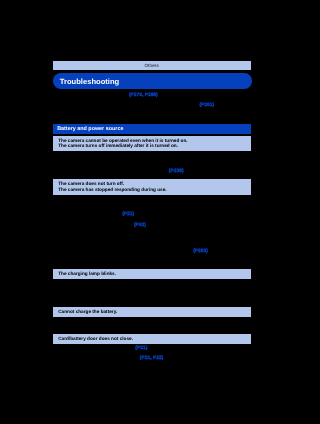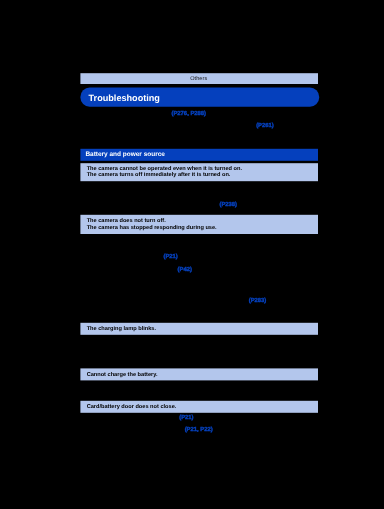--- a/index.html
+++ b/index.html
@@ -1,20 +1,20 @@
 <!DOCTYPE html>
 <html><head>
 <meta charset="utf-8">
 <style>
   html,body{margin:0;padding:0;background:#000;}
   body{width:300px;height:424px;overflow:hidden;
        font-family:"Liberation Sans",sans-serif;
        -webkit-font-smoothing:antialiased;text-rendering:geometricPrecision;}
   *{-webkit-font-smoothing:antialiased;}
-  .page{position:absolute;left:16px;top:0;width:300px;height:424px;background:#000;
+  .page{position:absolute;left:2px;top:0;width:300px;height:424px;background:#000;
         overflow:hidden;filter:blur(0px);}
   .content{position:absolute;left:50.6px;top:61px;width:198.1px;}
 
   .hdrbar{height:9px;background:#b3c6ec;color:#1a1a1a;font-size:4.6px;
           display:flex;align-items:center;justify-content:center;letter-spacing:.1px;}
   .title{margin-top:3.2px;height:15.8px;width:199.1px;background:#0540bd;border-radius:7.75px;
          color:#fff;font-size:7.6px;font-weight:bold;display:flex;align-items:center;
          padding-left:7.2px;box-sizing:border-box;}
 
   .sect{margin-top:1px;margin-bottom:2.2px;height:9.8px;background:#0540bd;color:#fff;font-size:5.4px;

